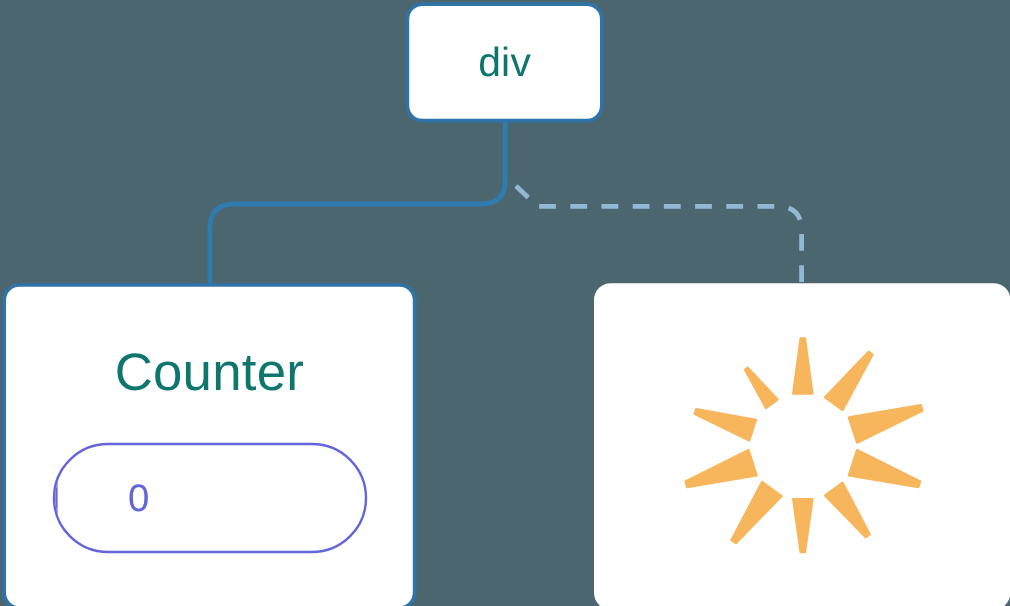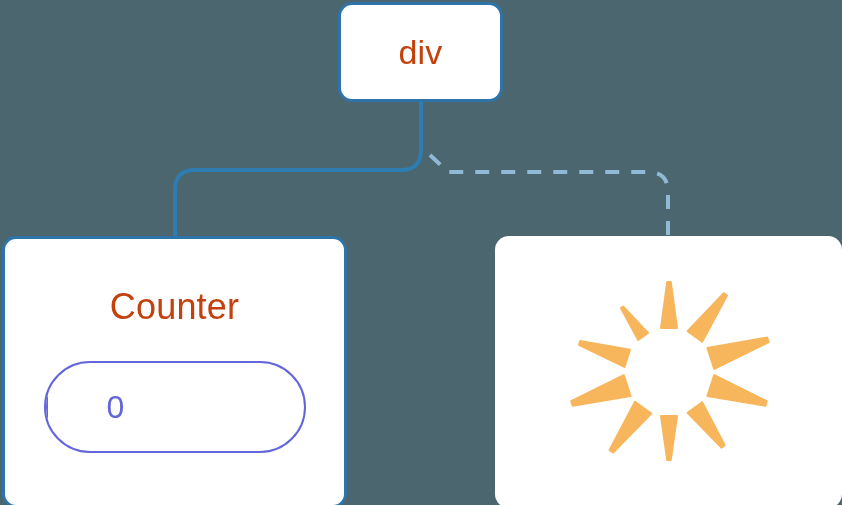--- a/index.html
+++ b/index.html
@@ -51,39 +51,39 @@
   }
 
   
   #node-div {
     left: 338px;
     top: 2px;
     width: 165px;
     height: 100px;
   }
   .node-label {
-    color: #c2410c;
+    color: #0f766e;
     font-size: 34px;
     line-height: 1;
     letter-spacing: 0.2px;
     white-space: nowrap;
     user-select: none;
   }
 
   
   #node-counter {
     left: 2px;
     top: 236px;
     width: 345px;
     height: 272px;
     justify-content: flex-start;
     padding-top: 50px;
   }
   #node-counter .node-label {
-    font-size: 36px;
+    font-size: 44px;
     margin-bottom: 36px;
   }
 
   
   .prop-pill {
     display: flex;
     align-items: stretch;
     border: 2px solid #6366d8;
     border-radius: 999px;
     height: 92px;

